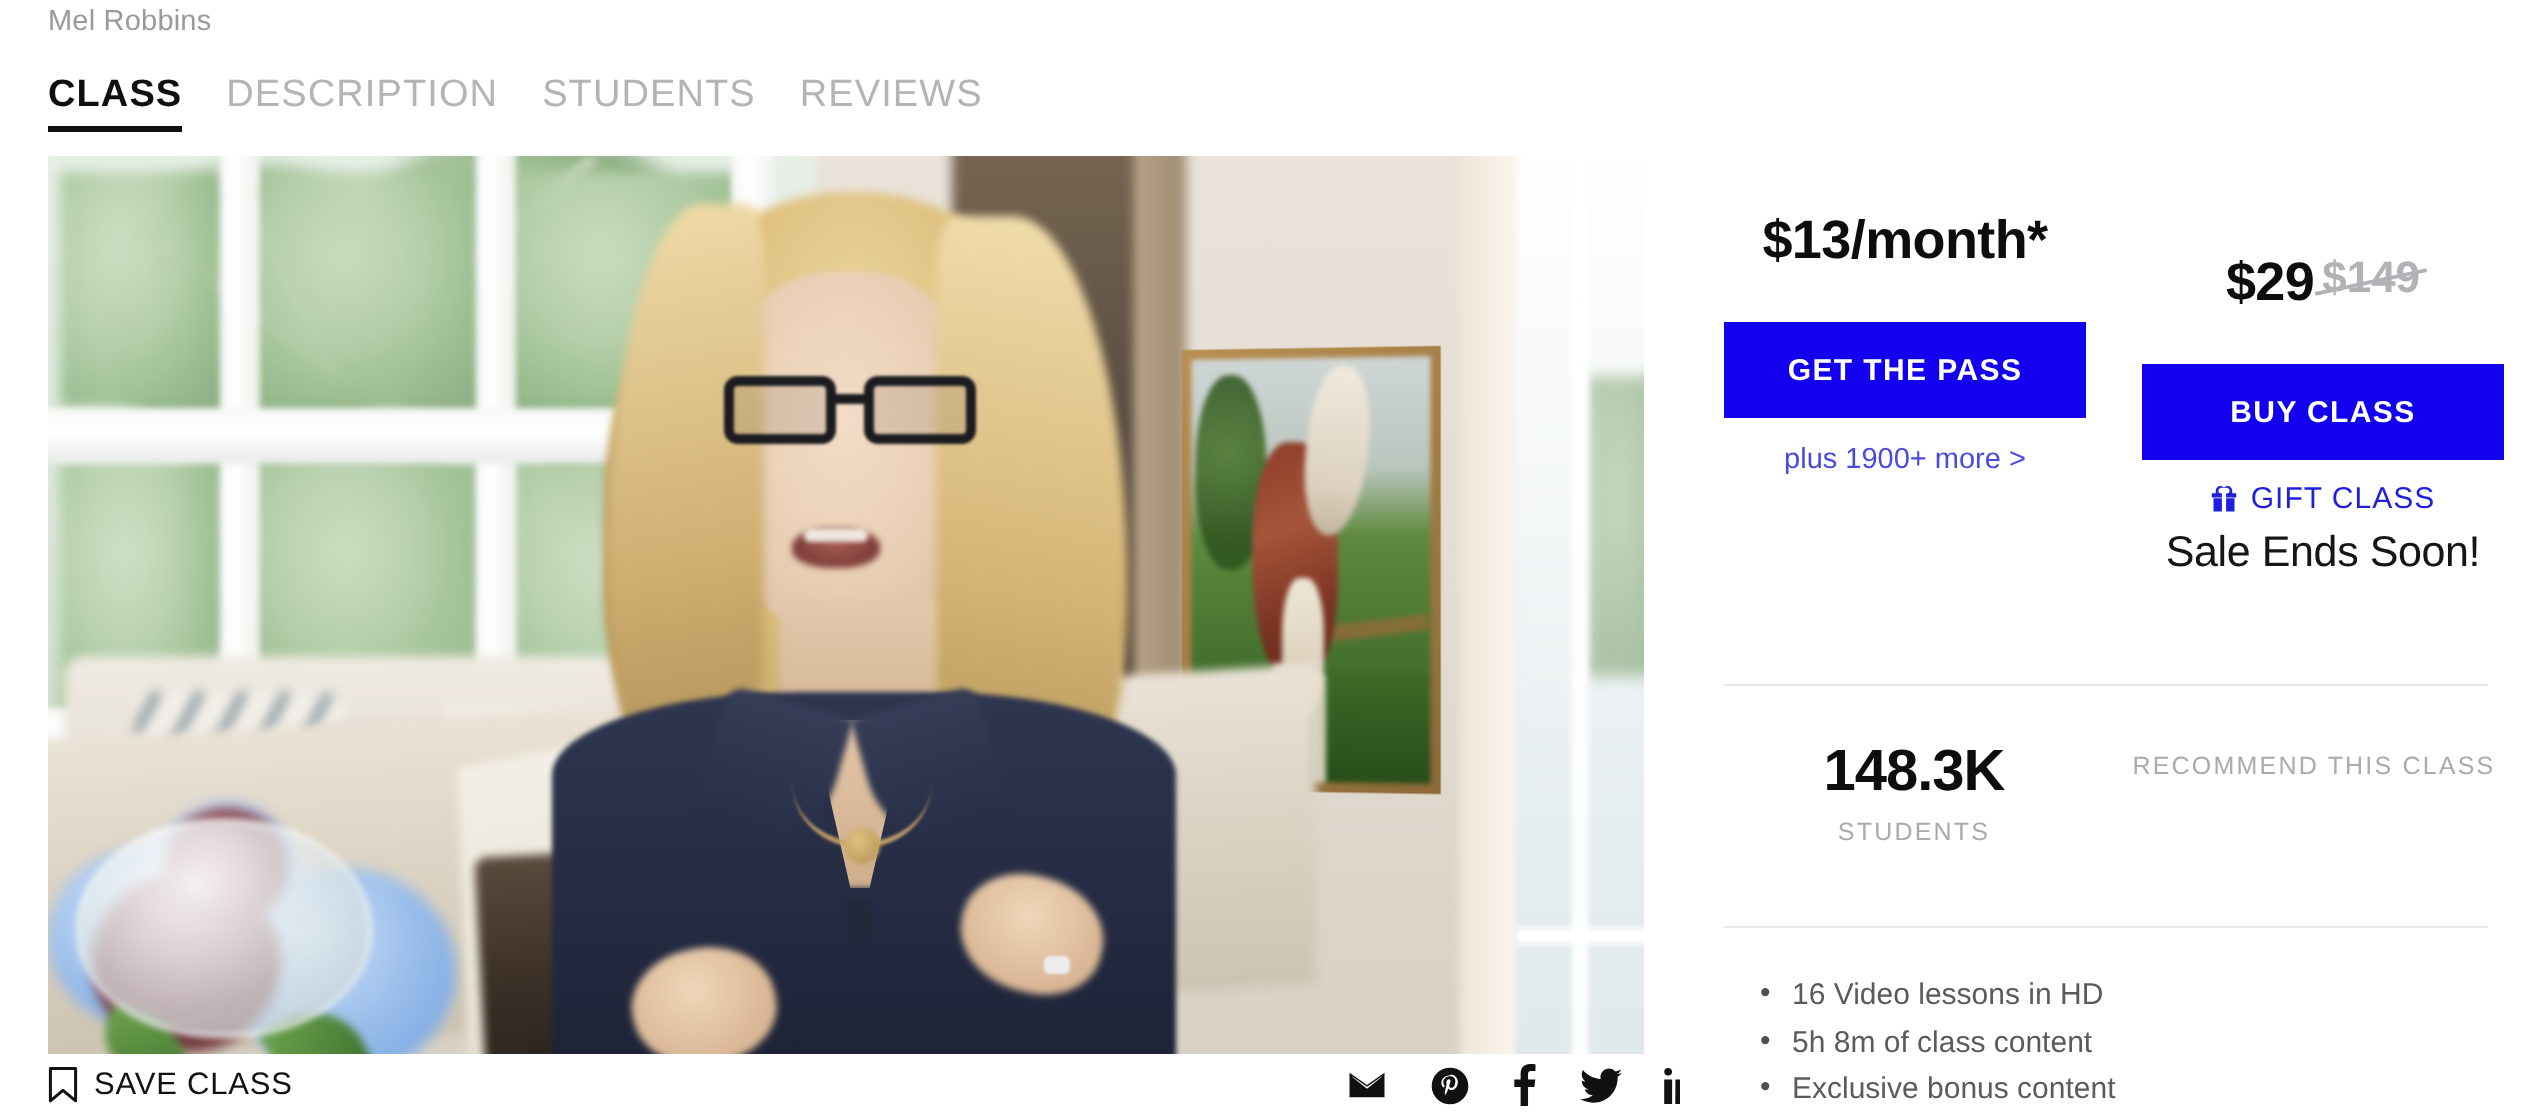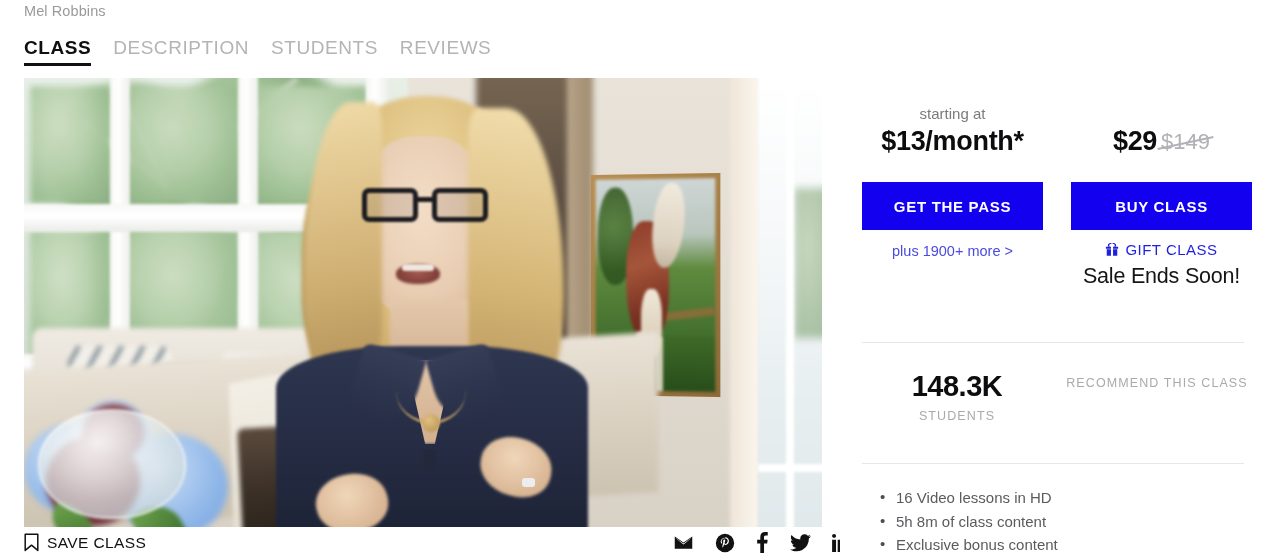--- a/index.html
+++ b/index.html
@@ -344,22 +344,22 @@
   #sidebar { position:absolute; left:840px; top:0; width:433px; height:558px; background:#fff; }
 
   .price-grid {
     position:absolute; left:22px; top:105px; width:390px;
     display:grid; grid-template-columns: 1fr 1fr; column-gap:28px;
   }
   .col { text-align:center; }
 
   .starting-at { font-size:15px; color:#7a7b7e; margin-bottom:4px; }
   .big-price { font-size:27px; font-weight:700; color:#0d0d0f; letter-spacing:-.3px; }
-  .price-line { display:flex; align-items:center; justify-content:center; gap:4px; }
-  .old-price { position:relative; font-size:22px; font-weight:400; color:#b1b2b5; }
+  .price-line { display:flex; align-items:flex-start; justify-content:center; gap:4px; }
+  .old-price { position:relative; font-size:22px; font-weight:700; color:#b1b2b5; }
   .old-price::after {
     content:""; position:absolute; left:-4px; right:-4px; top:52%;
     height:2px; background:#b1b2b5; transform: rotate(-12deg);
   }
 
   .cta {
     display:block; width:100%; height:48px; line-height:48px;
     background:#1200ee; color:#fff; border:0; cursor:pointer;
     font-size:15px; font-weight:700; letter-spacing:.7px;
     font-family:"Liberation Sans", sans-serif; text-align:center;
@@ -551,21 +551,20 @@
           </svg>
       </span>
     </div>
   </div>
 
   <div id="sidebar">
 
     <div class="price-grid">
 
       <div class="col">
-        <div class="starting-at">starting at</div>
         <div class="big-price">$13/month*</div>
         <div style="height:25px;"></div>
         <button class="cta">GET THE PASS</button>
         <div class="sub-note">
           <div class="sub-link">plus 1900+ more &gt;</div>
         </div>
       </div>
 
       <div class="col">
         <div class="starting-at" style="visibility:hidden;">&nbsp;</div>

